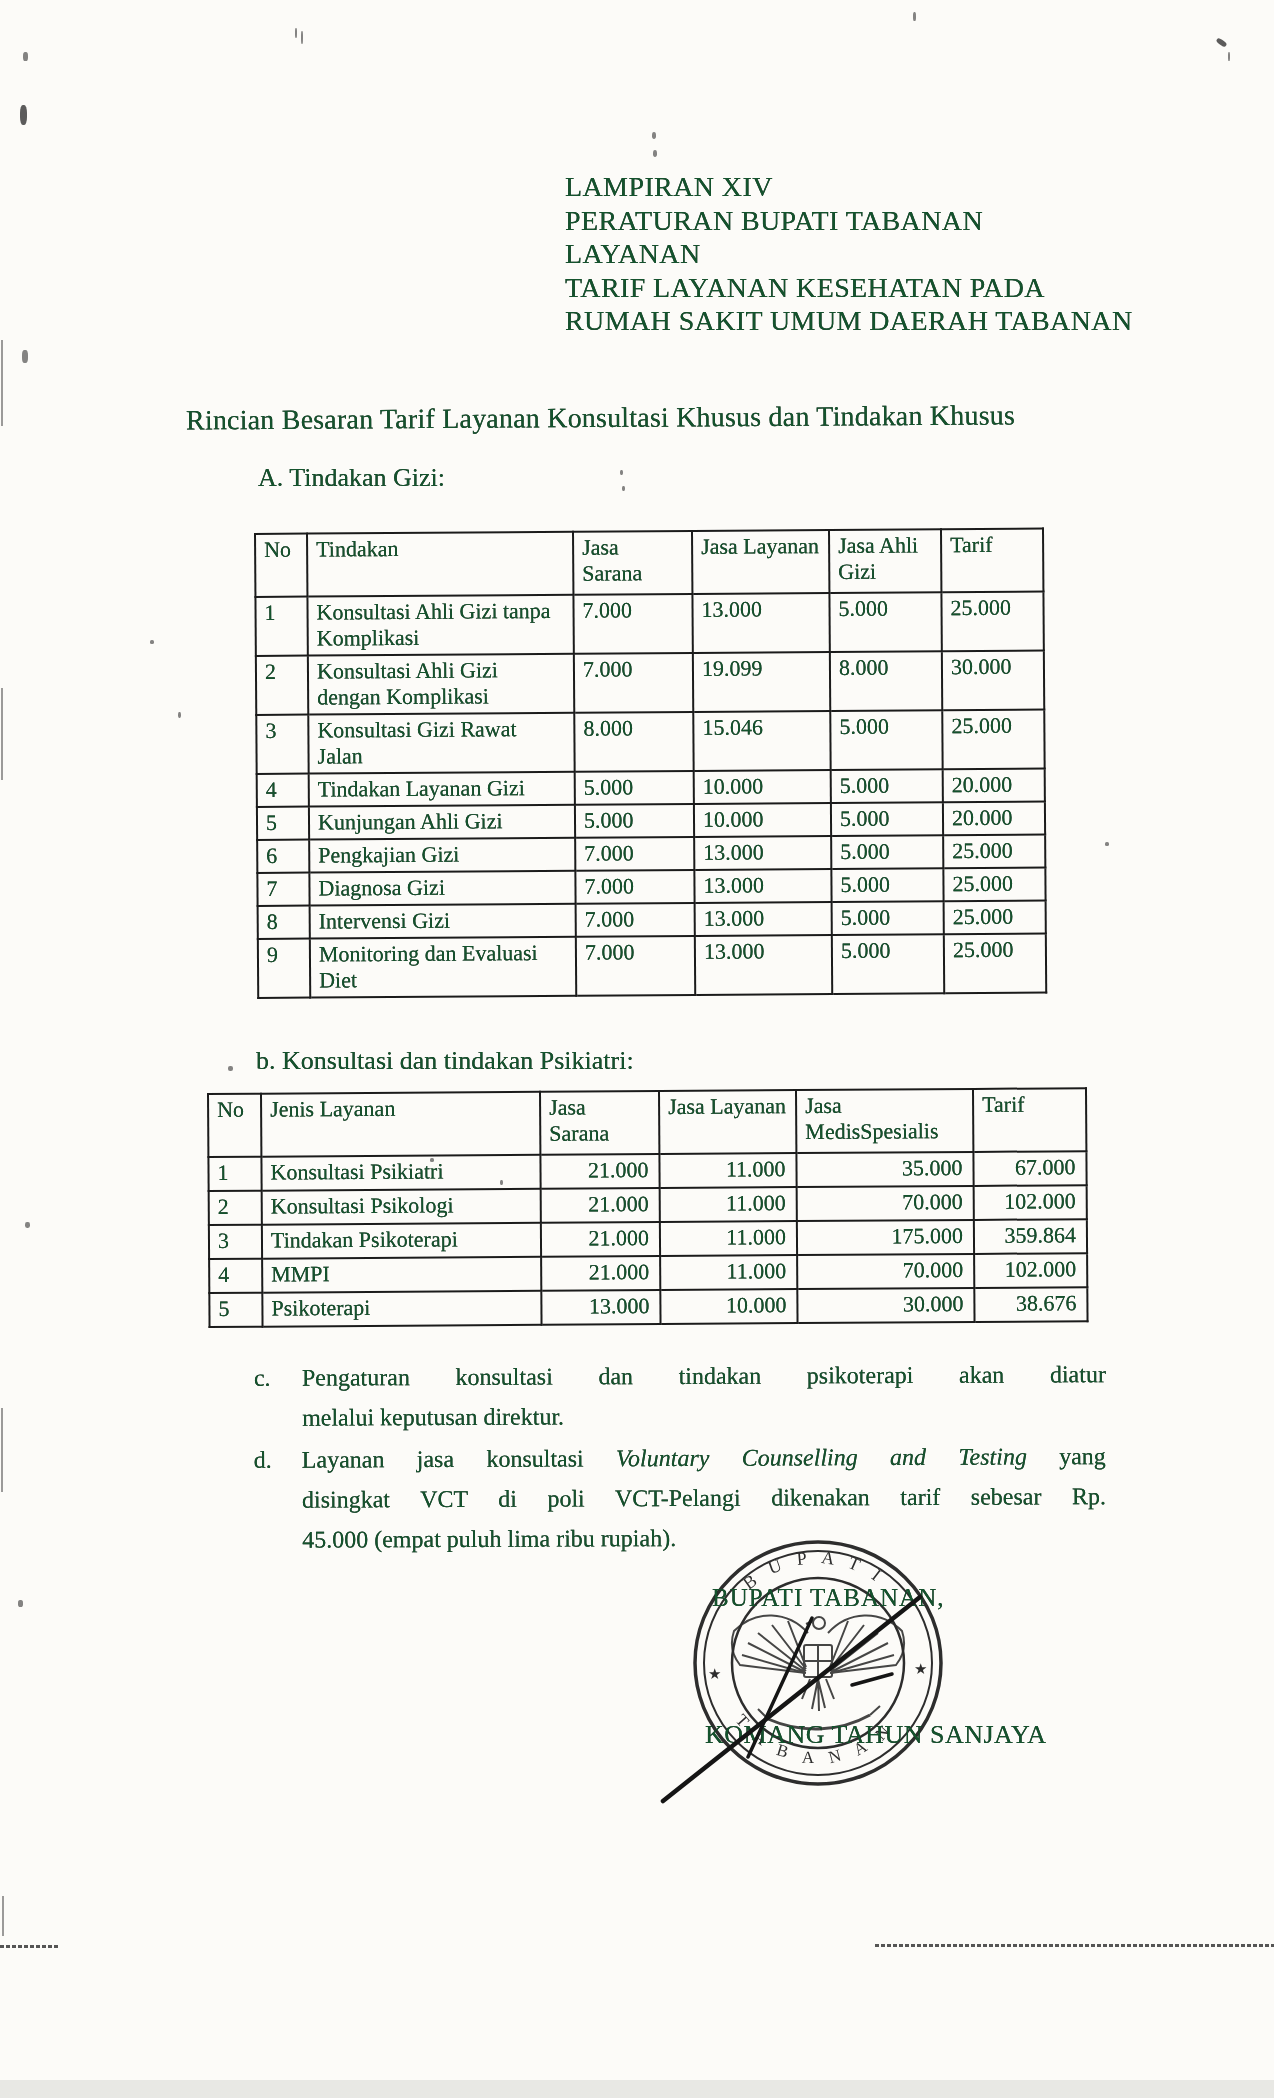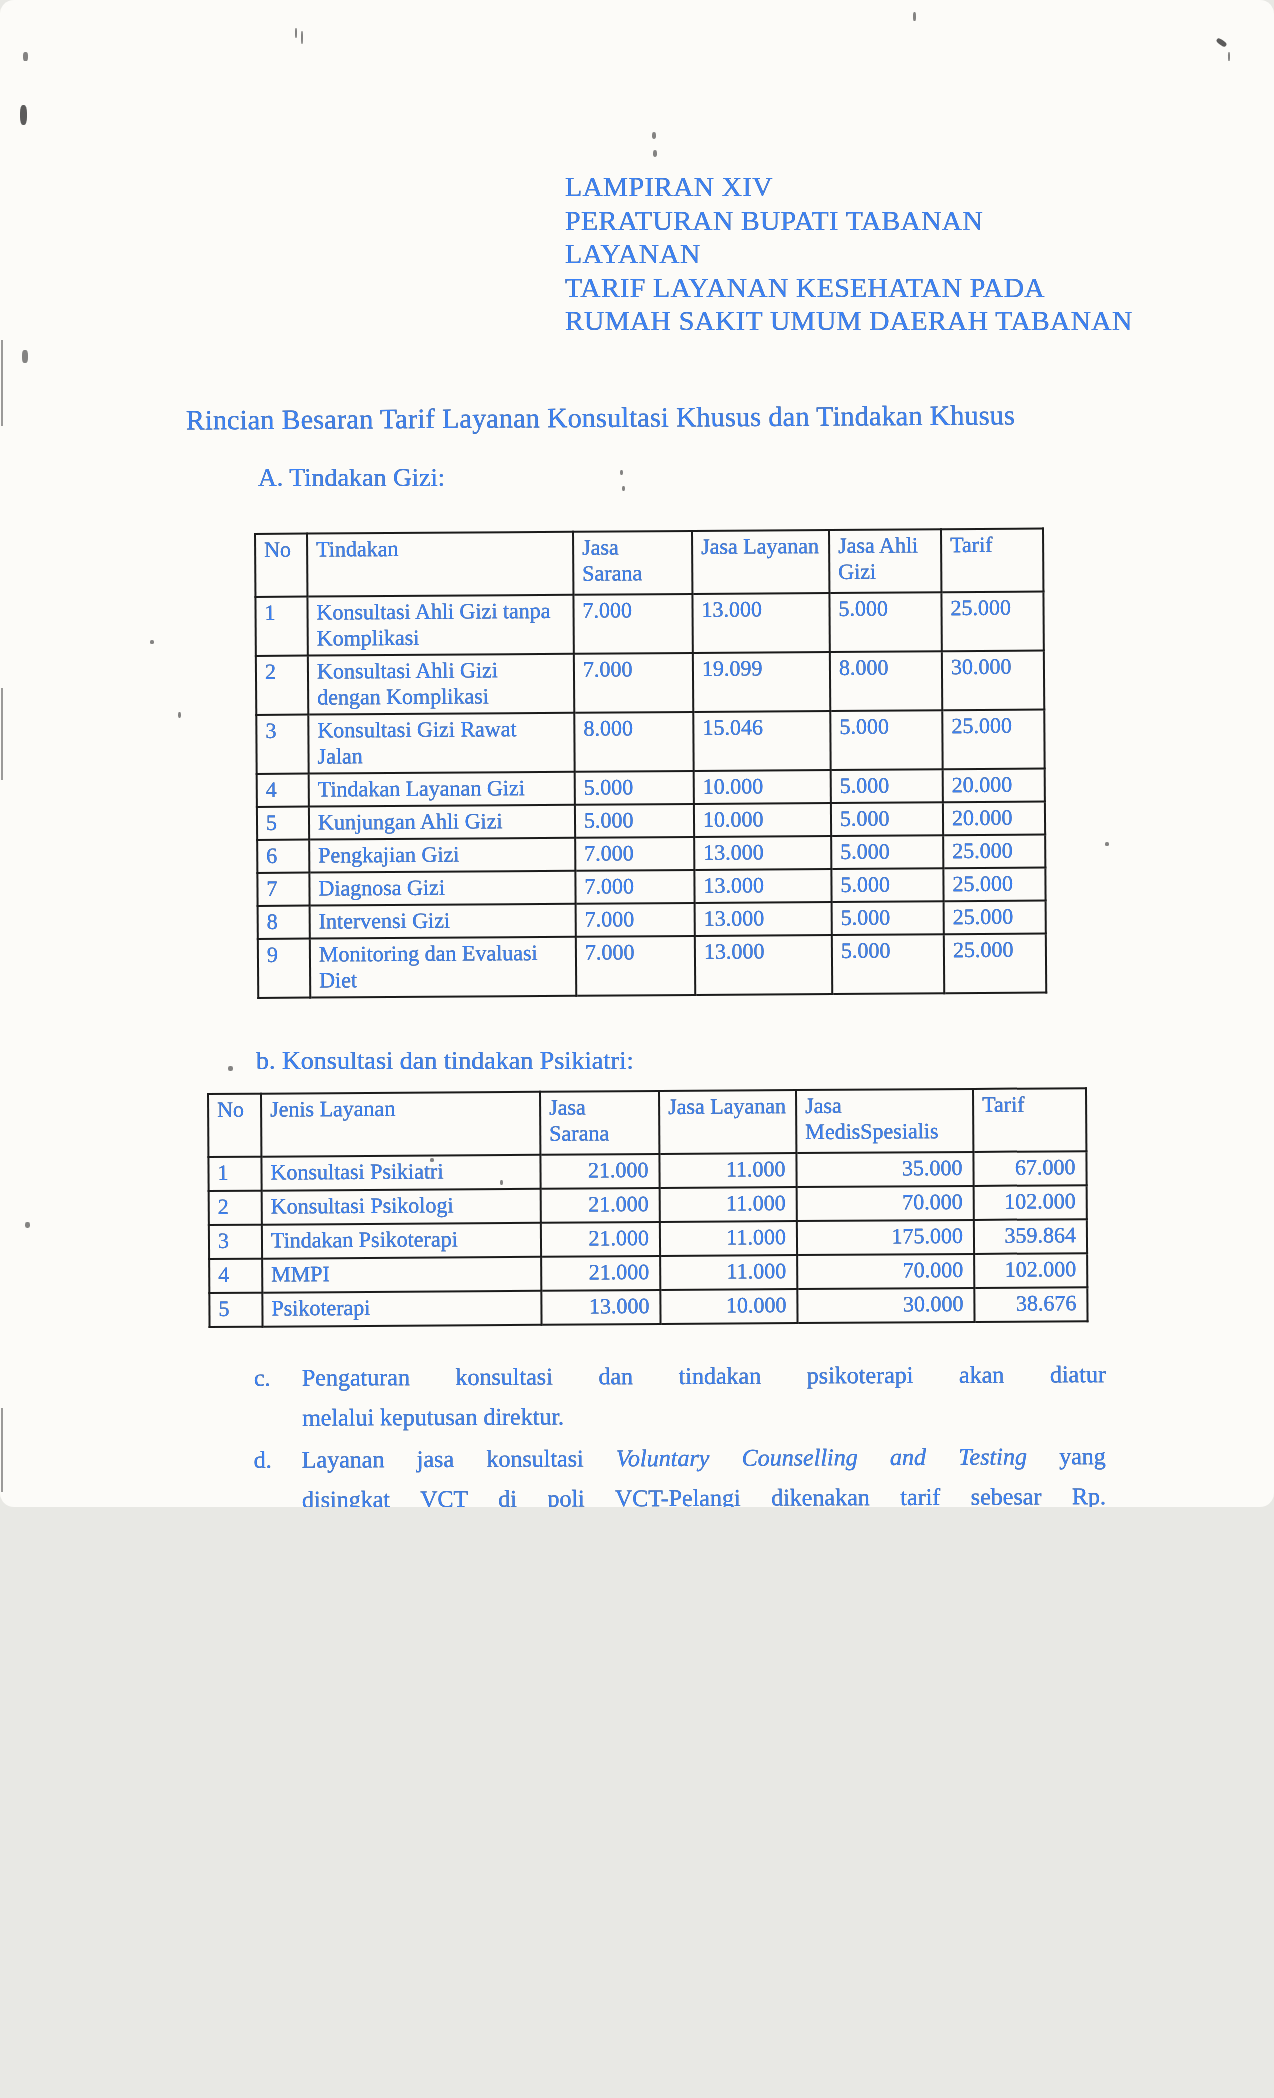--- a/index.html
+++ b/index.html
@@ -1,21 +1,20 @@
 <!DOCTYPE html>
 <html><head>
 <meta charset="utf-8">
 <style>
   html,body{margin:0;padding:0;background:#e8e8e4;}
   #page{
-    position:relative;width:1274px;height:1507px;margin:0 auto;
-    background:#fcfbf8;color:#3b82f6;
+    position:relative;width:1274px;height:2080px;margin:0 auto;
+    background:#fcfbf8;color:#14532d;
     font-family:"Liberation Serif", serif;
     overflow:hidden;
-    border-radius:14px;
   }
   .ink{text-shadow:0 0 .6px rgba(10,10,10,.85);}
   
   #header{position:absolute;left:565px;top:170px;font-size:28px;line-height:33.5px;letter-spacing:.4px;white-space:nowrap;}
   
   #doc-title{position:absolute;left:186px;top:402px;font-size:28px;letter-spacing:.2px;white-space:nowrap;transform:rotate(-.35deg);}
   .sec-heading{position:absolute;font-size:26px;white-space:nowrap;}
   #heading-a{left:258px;top:463px;}
   #heading-b{left:256px;top:1046px;}
   

